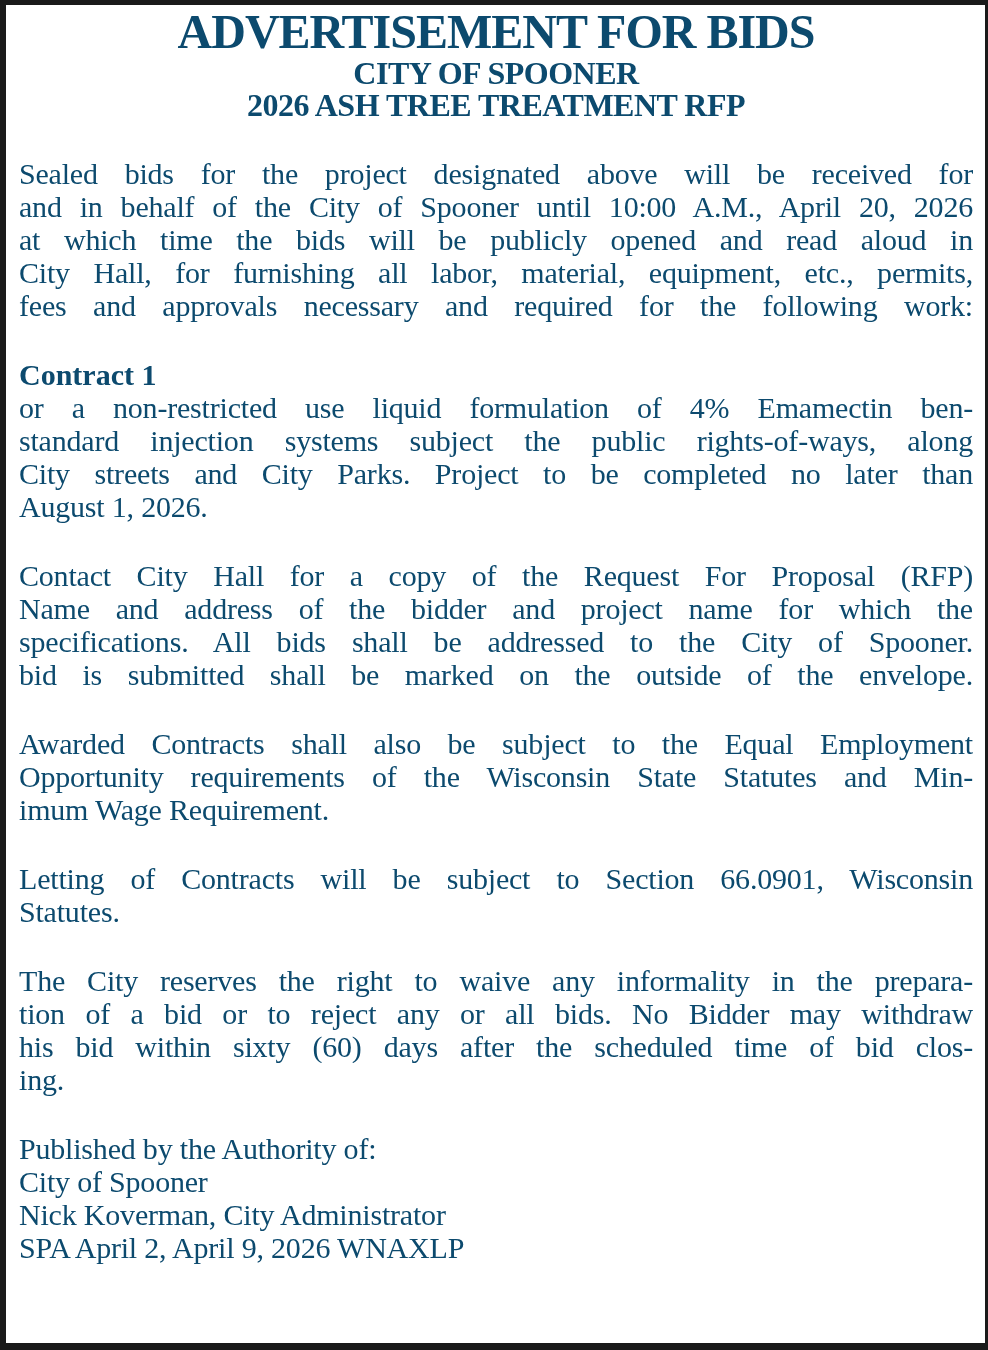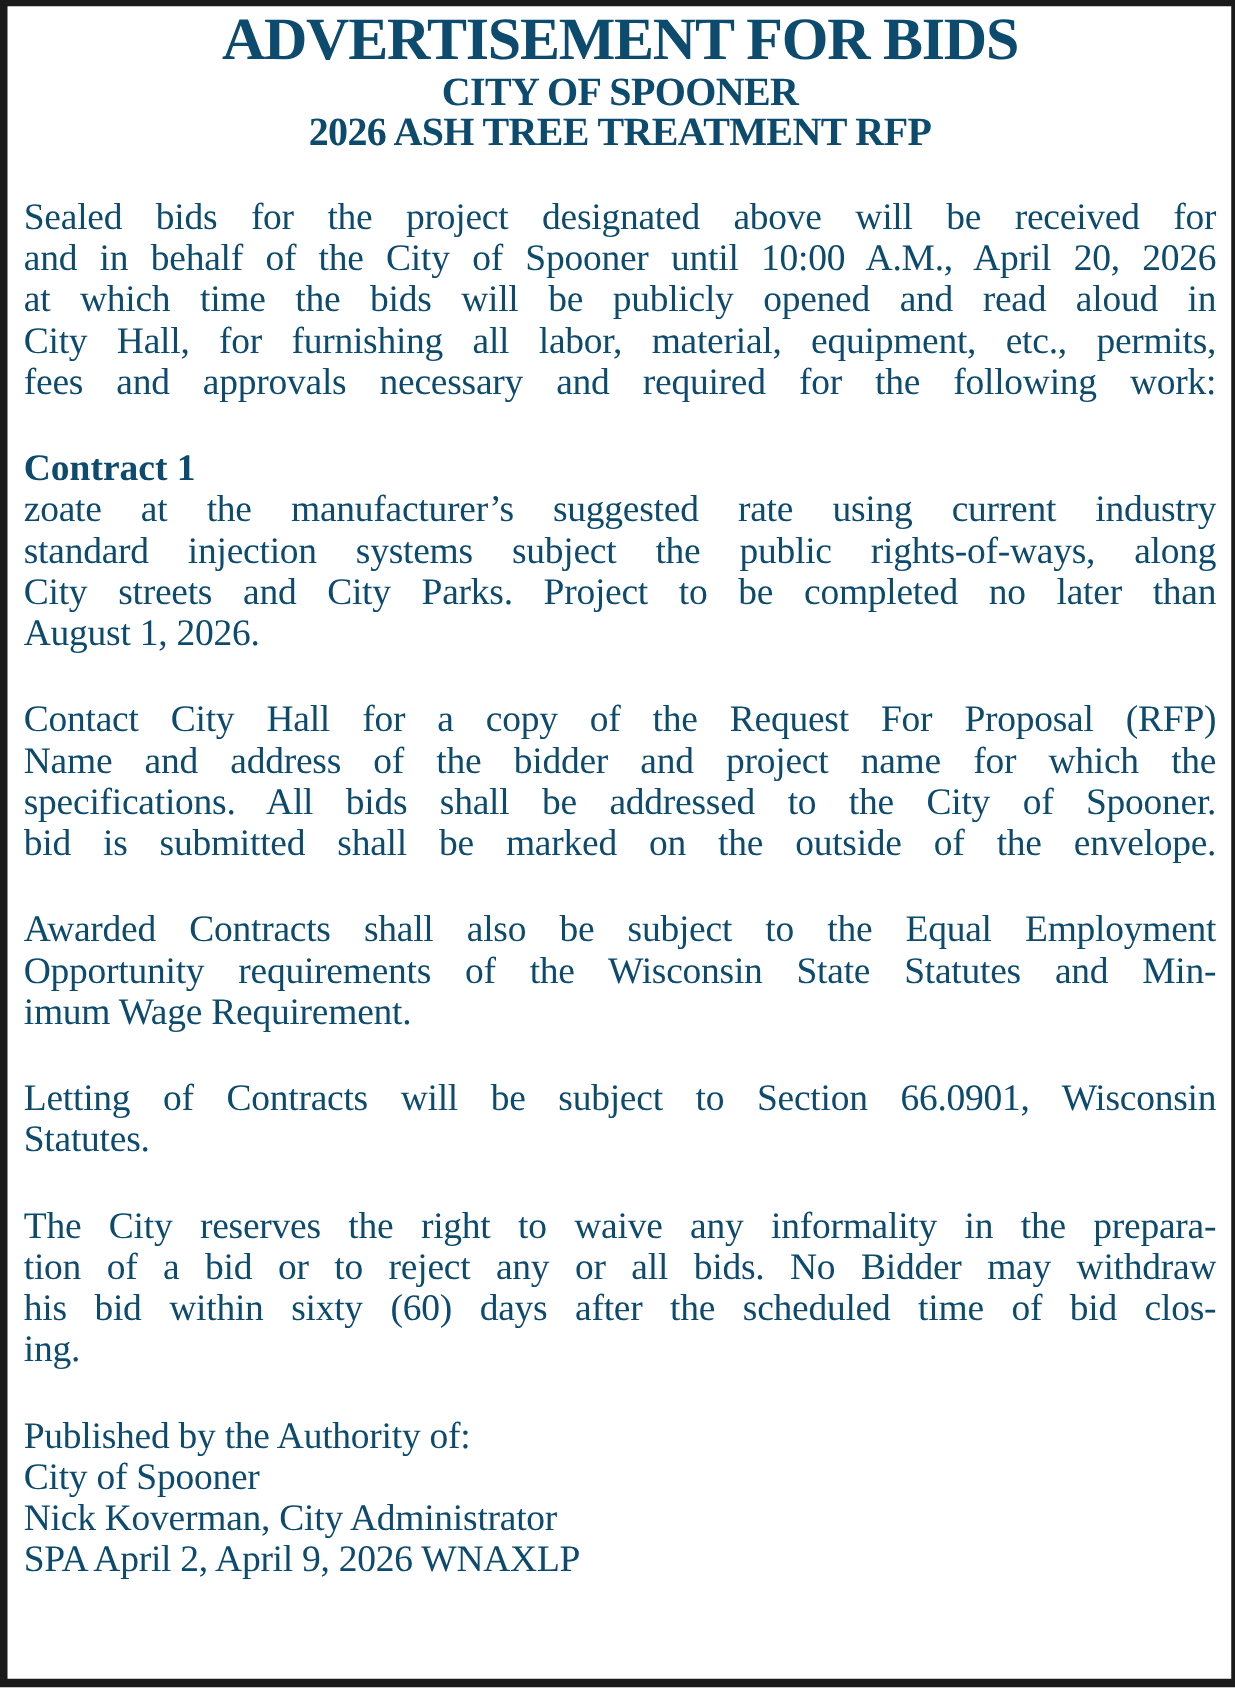--- a/index.html
+++ b/index.html
@@ -76,21 +76,21 @@
   <main id="paragraphs">
       <section class="para">
         <div class="line fill">Sealed bids for the project designated above will be received for</div>
         <div class="line fill">and in behalf of the City of Spooner until 10:00 A.M., April 20, 2026</div>
         <div class="line fill">at which time the bids will be publicly opened and read aloud in</div>
         <div class="line fill">City Hall, for furnishing all labor, material, equipment, etc., permits,</div>
         <div class="line fill">fees and approvals necessary and required for the following work:</div>
       </section>
       <section class="para">
         <div class="para-heading">Contract 1</div>
-        <div class="line fill">zoate at the manufacturer’s suggested rate using current industry</div>
+        <div class="line fill">or a non-restricted use liquid formulation of 4% Emamectin ben-</div>
         <div class="line fill">standard injection systems subject the public rights-of-ways, along</div>
         <div class="line fill">City streets and City Parks. Project to be completed no later than</div>
         <div class="line">August 1, 2026.</div>
       </section>
       <section class="para">
         <div class="line fill">Contact City Hall for a copy of the Request For Proposal (RFP)</div>
         <div class="line fill">Name and address of the bidder and project name for which the</div>
         <div class="line fill">specifications. All bids shall be addressed to the City of Spooner.</div>
         <div class="line fill">bid is submitted shall be marked on the outside of the envelope.</div>
       </section>

